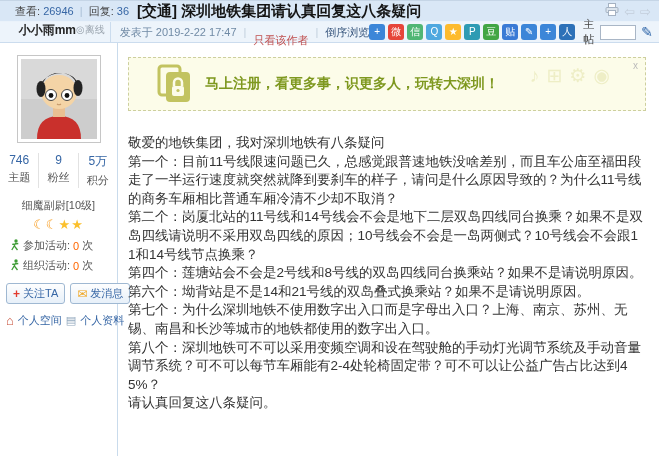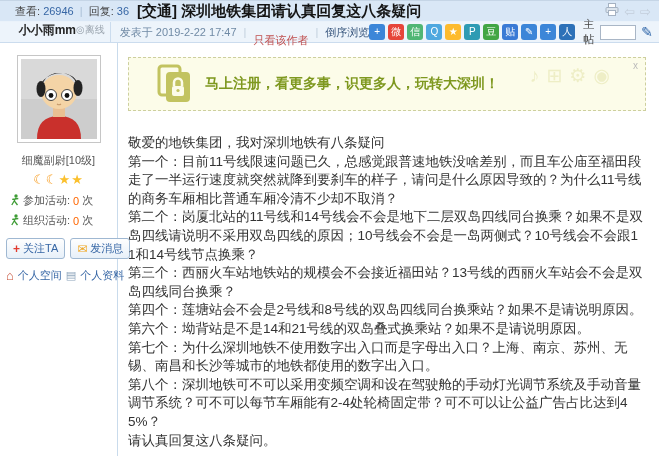--- a/index.html
+++ b/index.html
@@ -154,20 +154,34 @@
           <ellipse cx="20" cy="30" rx="4.5" ry="8" fill="#232323"></ellipse>
           <ellipse cx="57" cy="29" rx="4.5" ry="8" fill="#232323"></ellipse>
           <circle cx="30" cy="36" r="5.5" fill="#fff" stroke="#444" stroke-width="1"></circle>
           <circle cx="46" cy="36" r="5.5" fill="#fff" stroke="#444" stroke-width="1"></circle>
           <circle cx="30" cy="36.5" r="2.4" fill="#111"></circle>
           <circle cx="46" cy="36.5" r="2.4" fill="#111"></circle>
           <path d="M36 45 q2 1.5 4 0" stroke="#C79A6B" stroke-width="1.2" fill="none"></path>
         </svg>
       </div>
 
+      <div class="stats" id="stats-row">
+          <div class="stat-cell">
+            <div class="stat-value">746</div>
+            <div class="stat-label">主题</div>
+          </div>
+          <div class="stat-cell">
+            <div class="stat-value">9</div>
+            <div class="stat-label">粉丝</div>
+          </div>
+          <div class="stat-cell">
+            <div class="stat-value">5万</div>
+            <div class="stat-label">积分</div>
+          </div>
+        </div>
 
       <div class="rank">细魔副尉[10级]</div>
       <div class="medals" id="medals"><span class="medal-moon">☾</span><span class="medal-moon">☾</span><span class="medal-star">★</span><span class="medal-star">★</span></div>
 
       <div id="activities">
           <div class="activity">
             <span>
   <svg width="10" height="12" viewBox="0 0 10 12">
                 <circle cx="6" cy="2" r="1.7" fill="#3E9C35"></circle>
                 <path d="M6 3.8 L4.3 6.8 L1.8 11 M4.3 6.8 L7.5 11 M2.2 5.4 L8.3 4.5" stroke="#3E9C35" stroke-width="1.3" fill="none"></path>
@@ -222,21 +236,20 @@
           <div class="banner-title">马上注册，看更多事，识更多人，玩转大深圳！</div>
         </div>
         <div class="banner-deco">♪⊞⚙◉</div>
         <div class="banner-close">x</div>
       </div>
 
       <div class="post" id="post-body">
           <div class="post-line">敬爱的地铁集团，我对深圳地铁有八条疑问</div>
           <div class="post-line">第一个：目前11号线限速问题已久，总感觉跟普速地铁没啥差别，而且车公庙至福田段走了一半运行速度就突然就降到要刹车的样子，请问是什么原因导致的？为什么11号线的商务车厢相比普通车厢冷清不少却不取消？</div>
           <div class="post-line">第二个：岗厦北站的11号线和14号线会不会是地下二层双岛四线同台换乘？如果不是双岛四线请说明不采用双岛四线的原因；10号线会不会是一岛两侧式？10号线会不会跟11和14号线节点换乘？</div>
-          <div class="post-line">第三个：西丽火车站地铁站的规模会不会接近福田站？13号线的西丽火车站会不会是双岛四线同台换乘？</div>
           <div class="post-line">第四个：莲塘站会不会是2号线和8号线的双岛四线同台换乘站？如果不是请说明原因。</div>
           <div class="post-line">第六个：坳背站是不是14和21号线的双岛叠式换乘站？如果不是请说明原因。</div>
           <div class="post-line">第七个：为什么深圳地铁不使用数字出入口而是字母出入口？上海、南京、苏州、无锡、南昌和长沙等城市的地铁都使用的数字出入口。</div>
           <div class="post-line">第八个：深圳地铁可不可以采用变频空调和设在驾驶舱的手动灯光调节系统及手动音量调节系统？可不可以每节车厢能有2-4处轮椅固定带？可不可以让公益广告占比达到45%？</div>
           <div class="post-line">请认真回复这八条疑问。</div>
         </div>
     </div>
   </div>
 </div>
 

